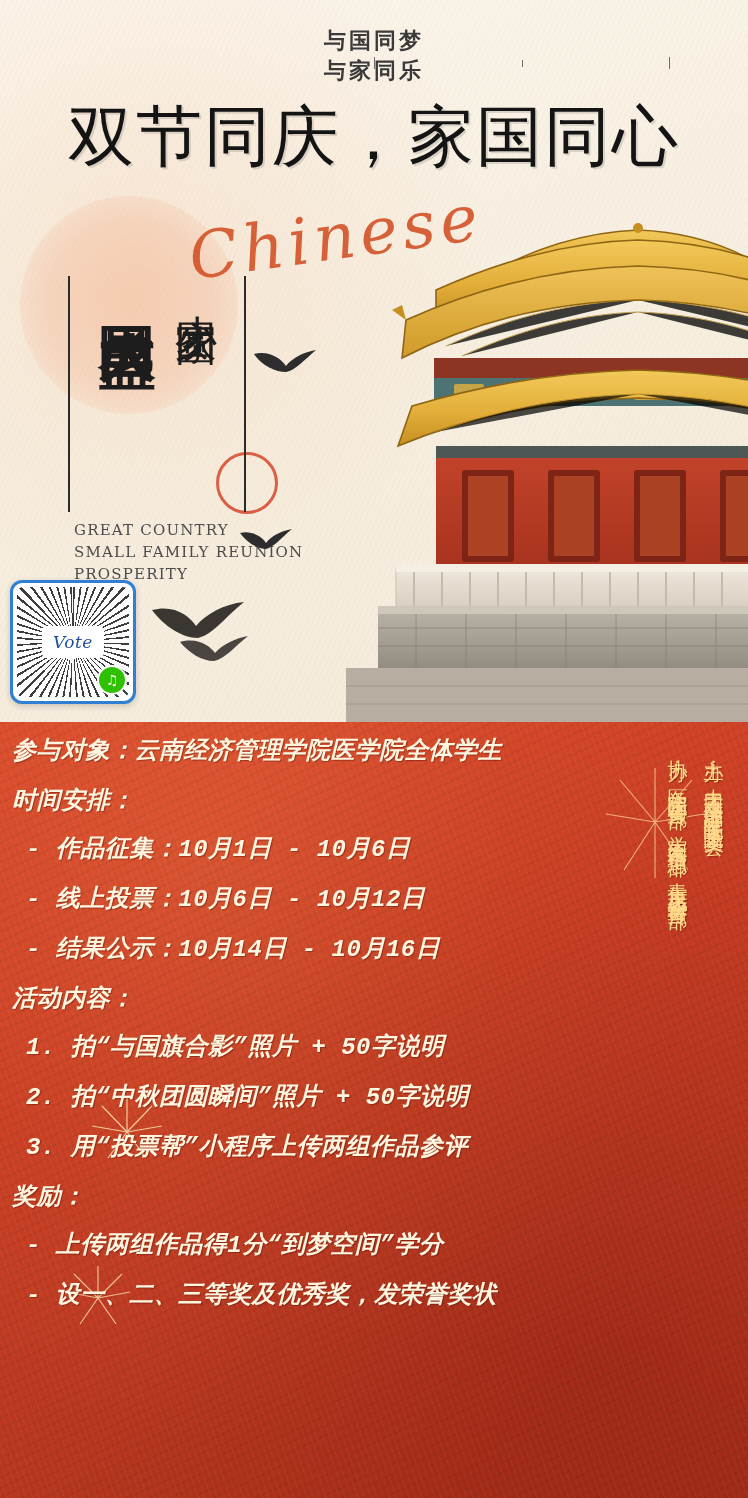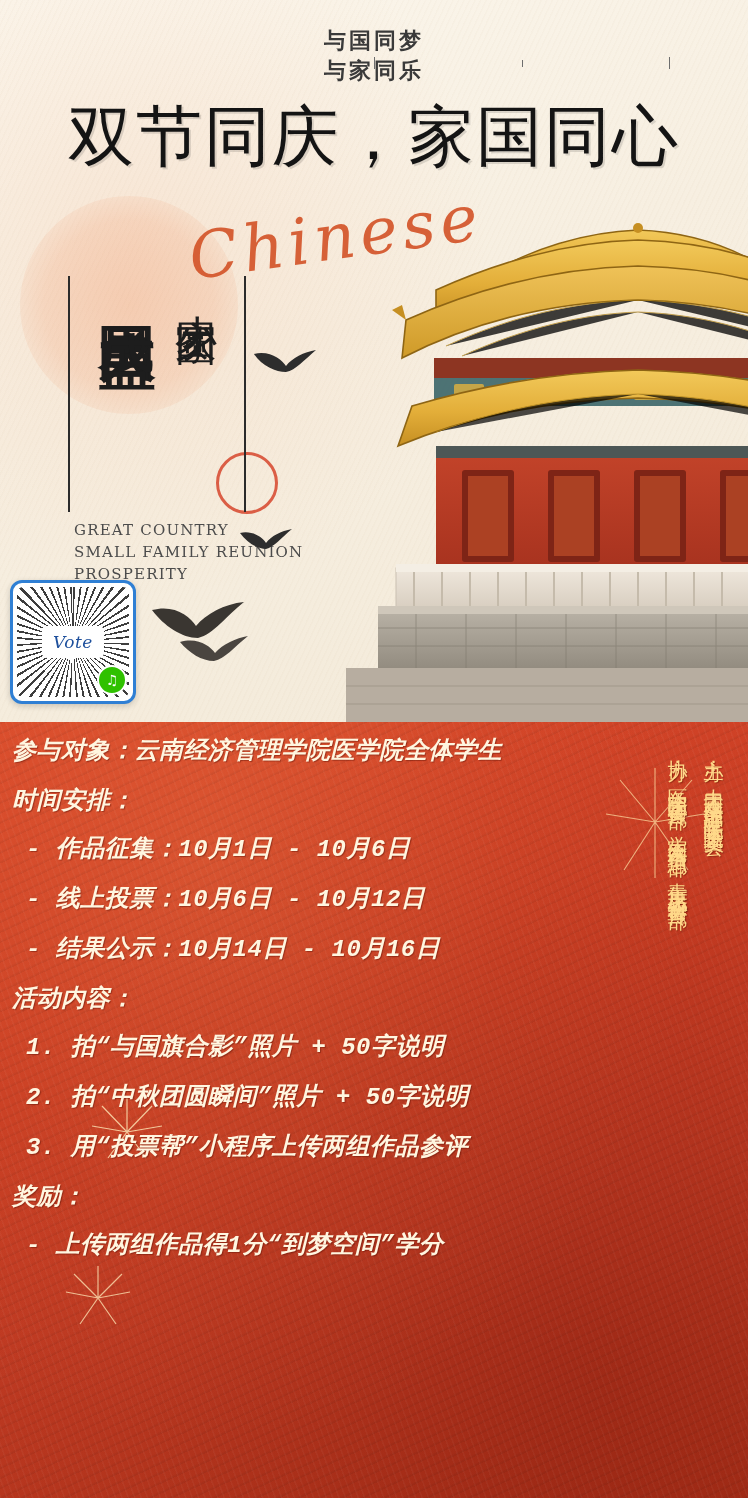--- a/index.html
+++ b/index.html
@@ -501,19 +501,20 @@
       <div class="ln label">时间安排：</div>
       <div class="ln indent">- 作品征集：10月1日 - 10月6日</div>
       <div class="ln indent">- 线上投票：10月6日 - 10月12日</div>
       <div class="ln indent">- 结果公示：10月14日 - 10月16日</div>
       <div class="ln label">活动内容：</div>
       <div class="ln indent">1. 拍“与国旗合影”照片 + 50字说明</div>
       <div class="ln indent">2. 拍“中秋团圆瞬间”照片 + 50字说明</div>
       <div class="ln indent">3. 用“投票帮”小程序上传两组作品参评</div>
       <div class="ln label">奖励：</div>
       <div class="ln indent">- 上传两组作品得1分“到梦空间”学分</div>
+      <div class="ln indent">- 设一、二、三等奖及优秀奖，发荣誉奖状</div>
     </div>
 
     <div class="org o1">主办：夫青团云南经济管理学院医学院委员会</div>
     <div class="org o2">协办：医学院团委宣传部、学生会网络信息部、青年志愿者协会宣传部</div>
   </div>
 
 </div>
 
 </body></html>

